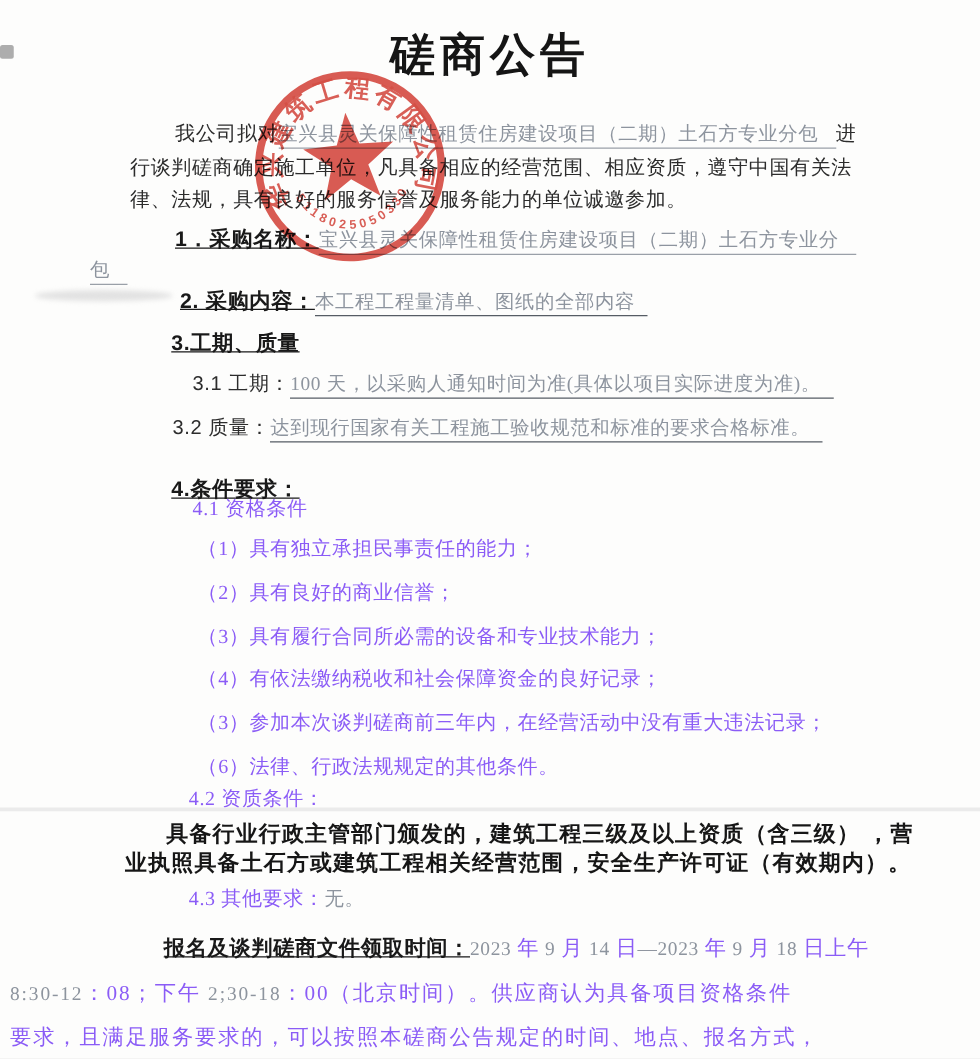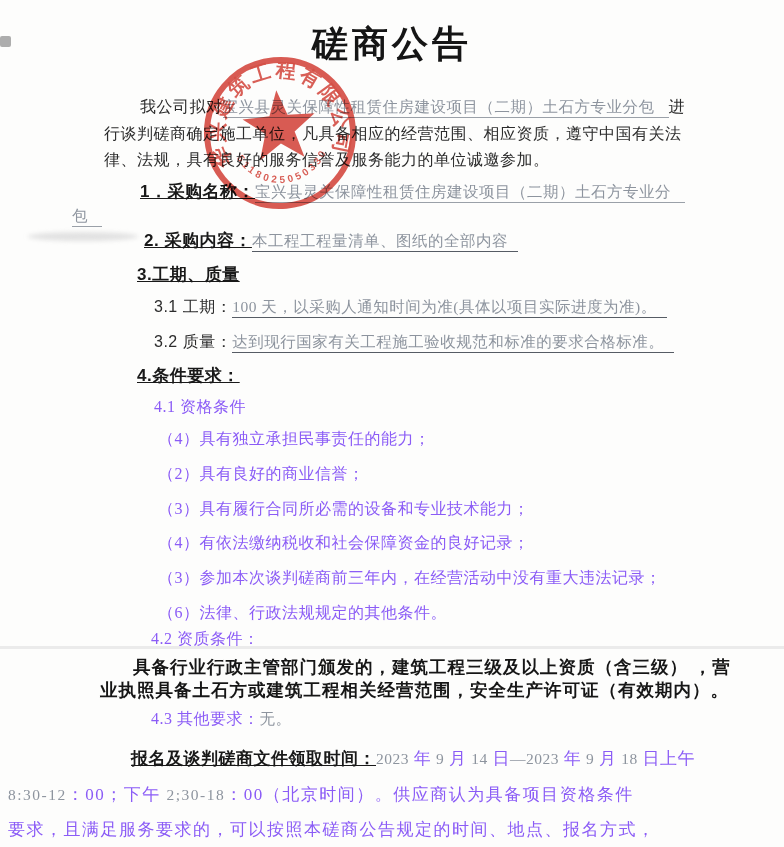--- a/index.html
+++ b/index.html
@@ -53,35 +53,35 @@
 
   <div id="doc">
       <div class="line" style="left: 140px; top: 97px;"><span class="h">我公司拟对</span><span class="fu">宝兴县灵关保障性租赁住房建设项目（二期）土石方专业分包</span><span class="h">进</span></div>
       <div class="line" style="left: 104px; top: 124px;"><span class="h">行谈判磋商确定施工单位，凡具备相应的经营范围、相应资质，遵守中国有关法</span></div>
       <div class="line" style="left: 104px; top: 150px;"><span class="h">律、法规，具有良好的服务信誉及服务能力的单位诚邀参加。</span></div>
       <div class="line" style="left: 140px; top: 180px;"><span class="hb">1．采购名称：</span><span class="fu">宝兴县灵关保障性租赁住房建设项目（二期）土石方专业分</span></div>
       <div class="line" style="left: 72px; top: 206px;"><span class="fu">包</span></div>
       <div class="line" style="left: 144px; top: 229px;"><span class="hb">2. 采购内容：</span><span class="fd">本工程工程量清单、图纸的全部内容</span></div>
       <div class="line" style="left: 137px; top: 263px;"><span class="hb">3.工期、质量</span></div>
       <div class="line" style="left: 154px; top: 297px;"><span class="h">3.1 工期：</span><span class="fd">100 天，以采购人通知时间为准(具体以项目实际进度为准)。</span></div>
-      <div class="line" style="left: 154px; top: 332px;"><span class="h">3.2 质量：</span><span class="fd">达到现行国家有关工程施工验收规范和标准的要求合格标准。</span></div>
-      <div class="line" style="left: 137px; top: 364px;"><span class="hb">4.条件要求：</span></div>
+      <div class="line" style="left: 138px; top: 332px;"><span class="h">3.2 质量：</span><span class="fd">达到现行国家有关工程施工验收规范和标准的要求合格标准。</span></div>
+      <div class="line" style="left: 137px; top: 380px;"><span class="hb">4.条件要求：</span></div>
       <div class="line" style="left: 154px; top: 397px;"><span class="s">4.1 资格条件</span></div>
-      <div class="line" style="left: 158px; top: 429px;"><span class="s">（4）具有独立承担民事责任的能力；</span></div>
+      <div class="line" style="left: 158px; top: 429px;"><span class="s">（1）具有独立承担民事责任的能力；</span></div>
       <div class="line" style="left: 158px; top: 464px;"><span class="s">（2）具有良好的商业信誉；</span></div>
       <div class="line" style="left: 158px; top: 499px;"><span class="s">（3）具有履行合同所必需的设备和专业技术能力；</span></div>
       <div class="line" style="left: 158px; top: 533px;"><span class="s">（4）有依法缴纳税收和社会保障资金的良好记录；</span></div>
       <div class="line" style="left: 158px; top: 568px;"><span class="s">（3）参加本次谈判磋商前三年内，在经营活动中没有重大违法记录；</span></div>
       <div class="line" style="left: 158px; top: 603px;"><span class="s">（6）法律、行政法规规定的其他条件。</span></div>
       <div class="line" style="left: 151px; top: 629px;"><span class="s">4.2 资质条件：</span></div>
       <div class="line" style="left: 133px; top: 655px;"><span class="bp">具备行业行政主管部门颁发的，建筑工程三级及以上资质（含三级） ，营</span></div>
       <div class="line" style="left: 100px; top: 678px;"><span class="bp">业执照具备土石方或建筑工程相关经营范围，安全生产许可证（有效期内）。</span></div>
       <div class="line" style="left: 151px; top: 709px;"><span class="s">4.3 其他要求：</span><span class="f">无。</span></div>
       <div class="line big" style="left: 131px; top: 747px;"><span class="hb">报名及谈判磋商文件领取时间：</span><span class="f">2023</span><span class="s"> 年 </span><span class="f">9</span><span class="s"> 月 </span><span class="f">14</span><span class="s"> 日</span><span class="f">—2023</span><span class="s"> 年 </span><span class="f">9</span><span class="s"> 月 </span><span class="f">18</span><span class="s"> 日上午</span></div>
-      <div class="line wide" style="left: 8px; top: 783px;"><span class="f">8:30-12</span><span class="s">：00；下午 </span><span class="f">2;30-18</span><span class="s">：00（北京时间）。供应商认为具备项目资格条件</span></div>
+      <div class="line wide" style="left: 8px; top: 783px;"><span class="f">8:30-12</span><span class="s">：08；下午 </span><span class="f">2;30-18</span><span class="s">：00（北京时间）。供应商认为具备项目资格条件</span></div>
       <div class="line wide" style="left: 8px; top: 818px;"><span class="s">要求，且满足服务要求的，可以按照本磋商公告规定的时间、地点、报名方式，</span></div>
     </div>
 
   <div class="scanband"></div>
   <div class="edge-mark"></div>
   <div class="smudge"></div>
 
   <div class="stamp">
     <svg width="784" height="847" viewBox="0 0 784 847" xmlns="http://www.w3.org/2000/svg" xmlns:xlink="http://www.w3.org/1999/xlink">
       <g class="stamp-rot">

